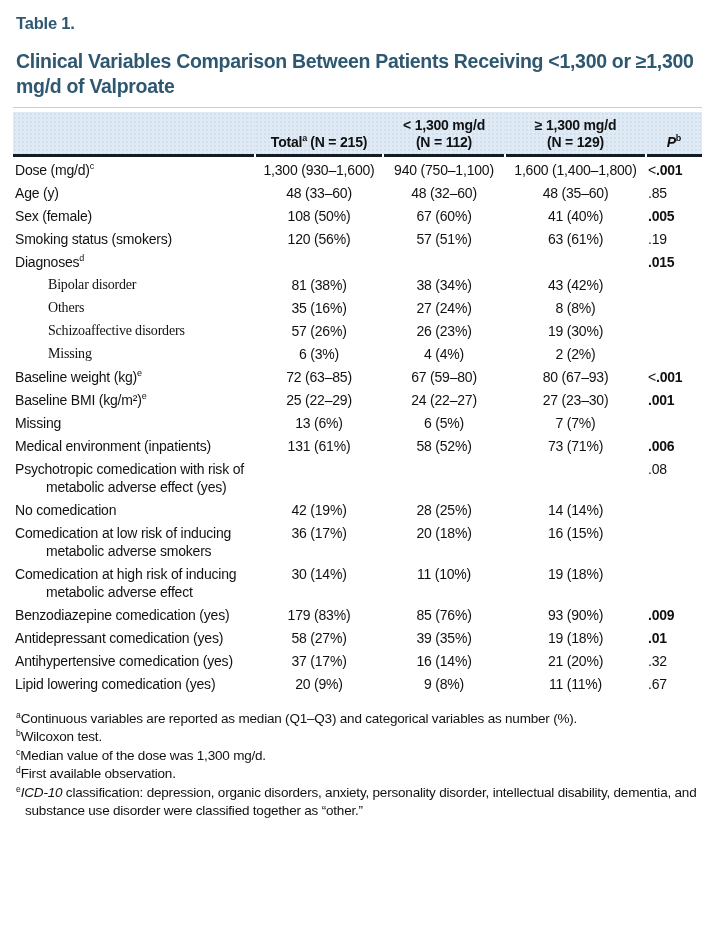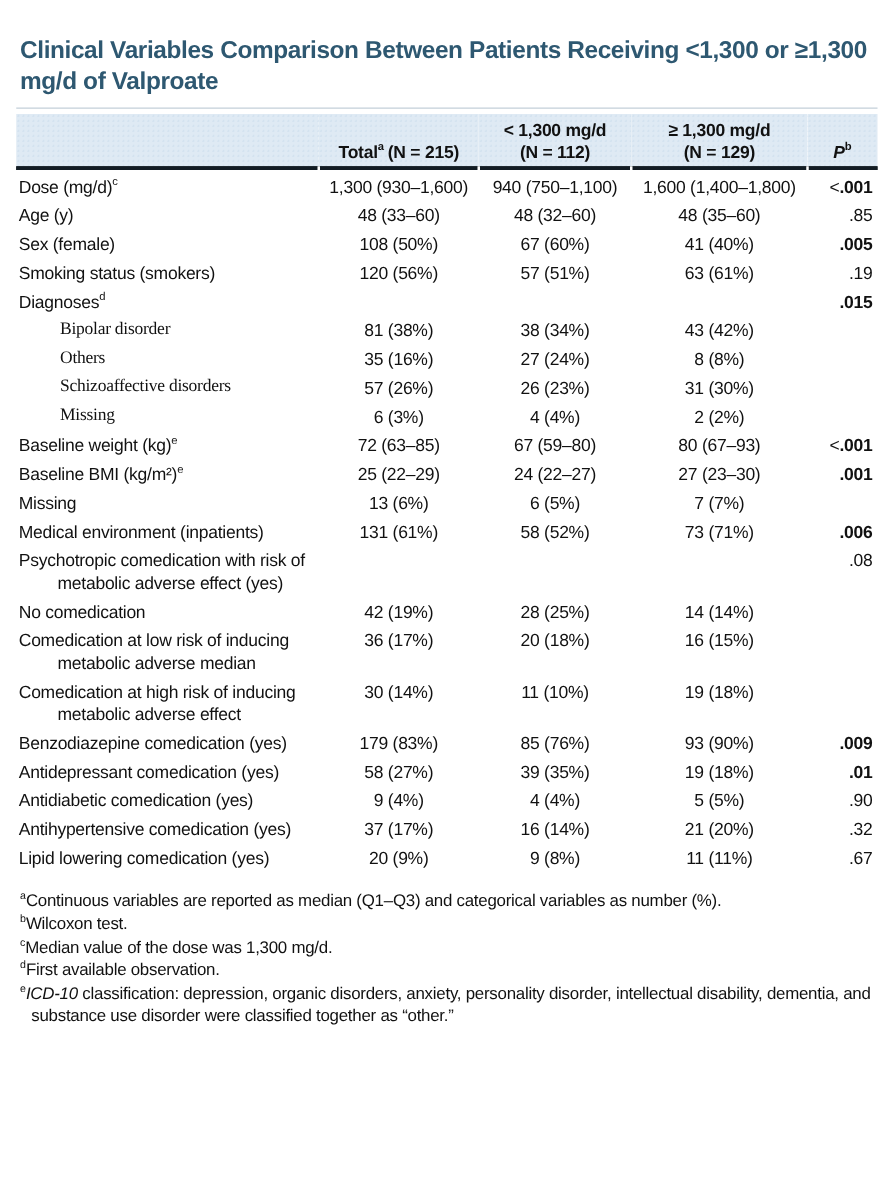--- a/index.html
+++ b/index.html
@@ -56,36 +56,37 @@
   tbody td{
     font-size:14px;line-height:18px;padding:2.5px 2px;vertical-align:top;
     letter-spacing:-0.2px;
   }
   tbody tr:first-child td{padding-top:4px;}
   td.lbl{text-align:left;padding-left:2px;}
   td.lbl .hang{display:block;padding-left:31px;text-indent:-31px;}
   tr.indent td.lbl .hang{padding-left:33px;text-indent:0;font-family:Liberation Serif, serif;}
   td.lbl.b{font-weight:400;}
   td.val{text-align:center;}
-  td.p{text-align:right;padding-right:4px;}
+  td.p{padding-right:4px;}
   td.p .pb{font-weight:700;}
 
   .footnotes{
     margin-top:14px;font-size:13.5px;line-height:18.5px;letter-spacing:-0.2px;
     padding-left:3px;
   }
   .fn{padding-left:9px;text-indent:-9px;}
   .fn sup{font-size:8.5px;}
   .fn .it{font-style:italic;}
 </style>
 </head>
 <body>
 
 <div class="page">
 
+  <div class="table-label">Table 1.</div>
   <h1 class="title">Clinical Variables Comparison Between Patients Receiving &lt;1,300 or ≥1,300 mg/d of Valproate</h1>
   <div class="hairline"></div>
 
   <table>
     <colgroup>
       <col class="c-label">
         <col class="c-total">
         <col class="c-low">
         <col class="c-high">
         <col class="c-p">
@@ -172,21 +173,21 @@
           <td class="val">27 (24%)</td>
           <td class="val">8 (8%)</td>
           <td class="p"></td>
         </tr>
         <tr class="indent">
           <td class="lbl">
             <span class="hang">Schizoaffective disorders</span>
           </td>
           <td class="val">57 (26%)</td>
           <td class="val">26 (23%)</td>
-          <td class="val">31 (30%)</td>
+          <td class="val">19 (30%)</td>
           <td class="p"></td>
         </tr>
         <tr class="indent">
           <td class="lbl">
             <span class="hang">Missing</span>
           </td>
           <td class="val">6 (3%)</td>
           <td class="val">4 (4%)</td>
           <td class="val">2 (2%)</td>
           <td class="p"></td>
@@ -240,21 +241,21 @@
           <td class="lbl b">
             <span class="hang">No comedication</span>
           </td>
           <td class="val">42 (19%)</td>
           <td class="val">28 (25%)</td>
           <td class="val">14 (14%)</td>
           <td class="p"></td>
         </tr>
         <tr>
           <td class="lbl b">
-            <span class="hang">Comedication at low risk of inducing metabolic adverse median</span>
+            <span class="hang">Comedication at low risk of inducing metabolic adverse smokers</span>
           </td>
           <td class="val">36 (17%)</td>
           <td class="val">20 (18%)</td>
           <td class="val">16 (15%)</td>
           <td class="p"></td>
         </tr>
         <tr>
           <td class="lbl b">
             <span class="hang">Comedication at high risk of inducing metabolic adverse effect</span>
           </td>
@@ -273,29 +274,20 @@
           <td class="p"><span class="pb">.009</span></td>
         </tr>
         <tr>
           <td class="lbl b">
             <span class="hang">Antidepressant comedication (yes)</span>
           </td>
           <td class="val">58 (27%)</td>
           <td class="val">39 (35%)</td>
           <td class="val">19 (18%)</td>
           <td class="p"><span class="pb">.01</span></td>
-        </tr>
-        <tr>
-          <td class="lbl b">
-            <span class="hang">Antidiabetic comedication (yes)</span>
-          </td>
-          <td class="val">9 (4%)</td>
-          <td class="val">4 (4%)</td>
-          <td class="val">5 (5%)</td>
-          <td class="p"><span>.90</span></td>
         </tr>
         <tr>
           <td class="lbl b">
             <span class="hang">Antihypertensive comedication (yes)</span>
           </td>
           <td class="val">37 (17%)</td>
           <td class="val">16 (14%)</td>
           <td class="val">21 (20%)</td>
           <td class="p"><span>.32</span></td>
         </tr>

